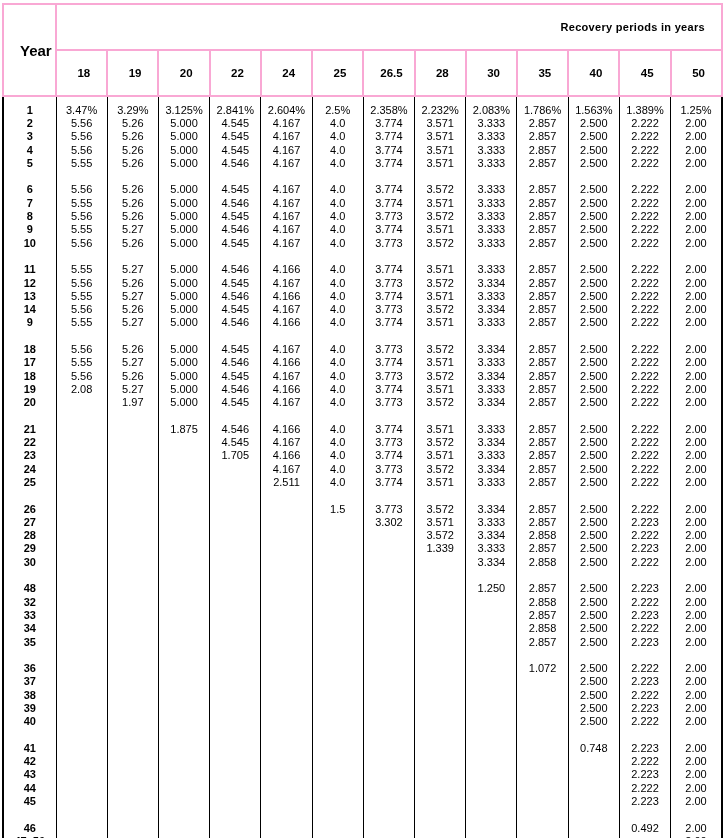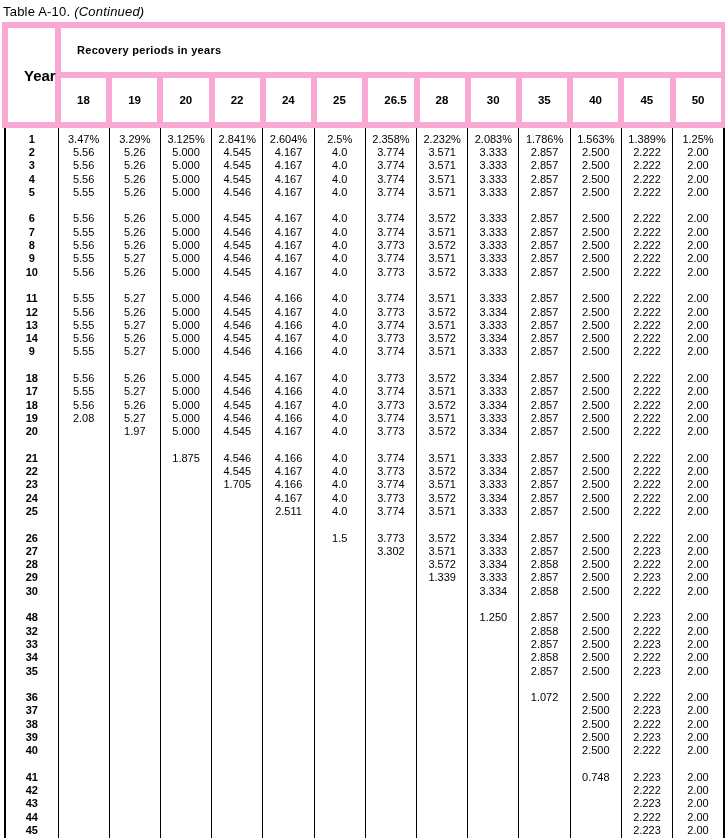--- a/index.html
+++ b/index.html
@@ -21,24 +21,24 @@
   }
   .doc-title .t-normal { font-weight: normal; font-weight: 400; }
   .doc-title .t-italic { font-style: italic; font-weight: 400; margin-left: 4px; }
   table.main {
     border-collapse: collapse;
     table-layout: fixed;
     width: 719px;
     border: 2px solid #000;
   }
   thead th {
-    border: 6px solid #f9a8d4;
+    border: 2px solid #f9a8d4;
     font-weight: bold;
     padding: 16px;
-    text-align: left;
+    text-align: right;
     vertical-align: middle;
   }
   th.group-h { font-size: 11px; height: 20px; letter-spacing: 0.3px; }
   th.year-h  { font-size: 15px; }
   th.col-h   { font-size: 11.5px; height: 21px; }
   tbody td {
     border-left: 1.5px solid #000;
     border-right: 1.5px solid #000;
     border-top: none;
     border-bottom: none;
@@ -52,23 +52,20 @@
   tbody td.year { font-weight: bold; font-size: 11px; }
   tr.data-row   { height: 13.3px; }
   tr.spacer-row { height: 13.3px; }
   tr.pad-row-top    { height: 7px; }
   tr.pad-row-bottom { height: 7px; }
 </style>
 </head>
 <body>
 
 <div class="page">
-  <div class="doc-title">
-    <span class="t-normal">Table A-10.</span><span class="t-italic">(Continued)</span>
-  </div>
 
   <table class="main">
     <colgroup id="cols">
         <col style="width: 53px;">
         <col style="width: 51.2308px;">
         <col style="width: 51.2308px;">
         <col style="width: 51.2308px;">
         <col style="width: 51.2308px;">
         <col style="width: 51.2308px;">
         <col style="width: 51.2308px;">

